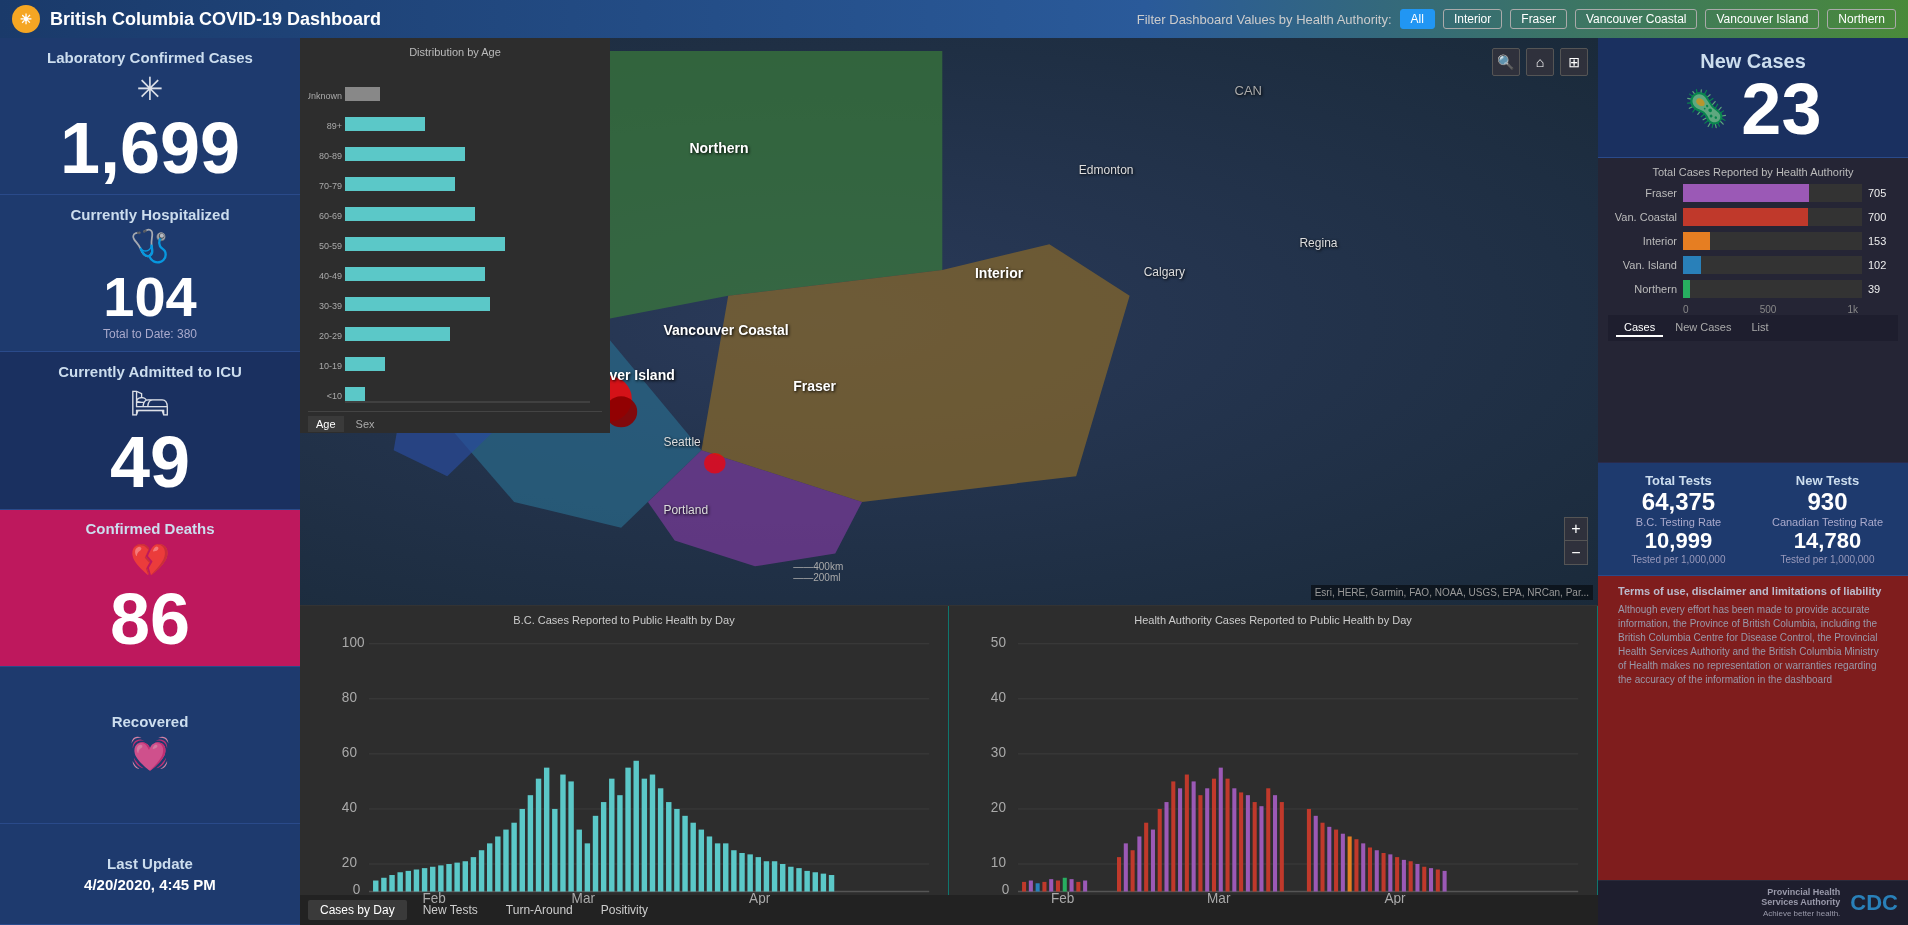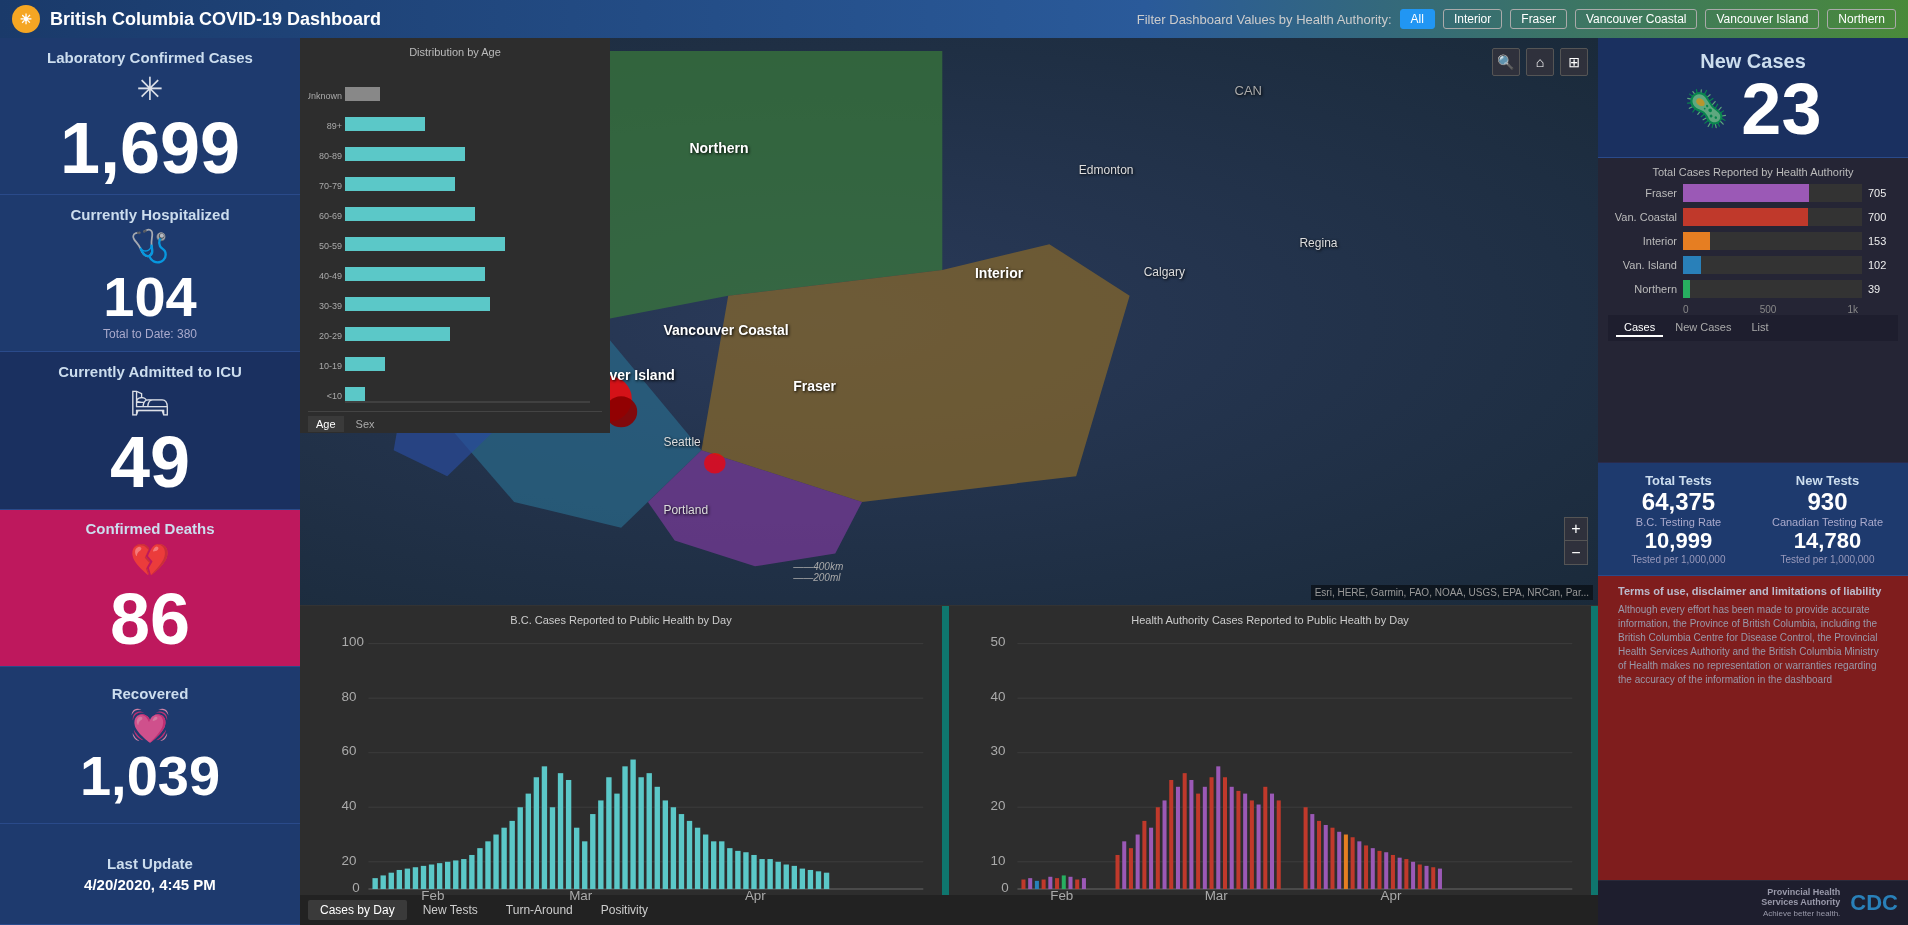--- a/index.html
+++ b/index.html
@@ -72,21 +72,21 @@
 
     .map-controls { position: absolute; top: 10px; right: 10px; display: flex; gap: 6px; }
     .map-ctrl-btn { background: rgba(50,50,60,0.85); border: 1px solid #555; color: white; width: 28px; height: 28px; display: flex; align-items: center; justify-content: center; cursor: pointer; font-size: 14px; border-radius: 2px; }
     .map-zoom { position: absolute; bottom: 40px; right: 10px; display: flex; flex-direction: column; }
     .map-zoom-btn { background: rgba(50,50,60,0.9); border: 1px solid #555; color: white; width: 24px; height: 24px; display: flex; align-items: center; justify-content: center; cursor: pointer; font-size: 16px; }
     .map-attribution { position: absolute; bottom: 5px; right: 5px; font-size: 10px; color: #999; background: rgba(0,0,0,0.5); padding: 2px 4px; }
     .map-scale { position: absolute; bottom: 20px; left: 40%; font-size: 10px; color: #aaa; }
 
     
     .bottom-charts { height: 290px; display: flex; border-top: 1px solid #333; }
-    .chart-container { flex: 1; background: #2d2d2d; padding: 8px 12px 0 12px; display: flex; flex-direction: column; border-right: 7px solid #0f766e; }
+    .chart-container { flex: 1; background: #2d2d2d; padding: 8px 12px 0 12px; display: flex; flex-direction: column; border-right: 1px solid #0f766e; }
     .chart-title { font-size: 11px; color: #ccc; text-align: center; margin-bottom: 4px; }
     .chart-area { flex: 1; position: relative; }
     .chart-tabs { height: 30px; display: flex; align-items: center; background: #222; padding: 0 8px; gap: 4px; }
     .chart-tab { padding: 3px 12px; font-size: 12px; cursor: pointer; border-radius: 2px; color: #ccc; }
     .chart-tab.active { background: #3a3a3a; color: white; }
 
     
     svg.chart { width: 100%; height: 100%; }
 
     
@@ -169,21 +169,20 @@
 
     <div class="stat-card deaths">
       <div class="stat-label">Confirmed Deaths</div>
       <div class="stat-icon">💔</div>
       <div class="stat-number large">86</div>
     </div>
 
     <div class="stat-card">
       <div class="stat-label">Recovered</div>
       <div class="stat-icon">💓</div>
-      <div class="stat-number medium">1,039</div>
     </div>
 
     <div class="stat-card" style="flex:0.6">
       <div class="stat-label">Last Update</div>
       <div class="last-update-val">4/20/2020, 4:45 PM</div>
     </div>
   </div>
 
   <div class="center-panel">
 
@@ -228,21 +227,21 @@
         </div>
 
         <div class="map-zoom">
           <div class="map-zoom-btn">+</div>
           <div class="map-zoom-btn" style="border-top:none;">−</div>
         </div>
 
         <div class="map-attribution">Esri, HERE, Garmin, FAO, NOAA, USGS, EPA, NRCan, Par...</div>
 
         <div class="map-scale" style="bottom:22px; left:38%;">
-          <span style="font-size:10px; color:#aaa;font-style:italic;">——400km<br>——200ml</span>
+          <span style="font-size:10px; color:#aaa;">——400km<br>——200ml</span>
         </div>
       </div>
     </div>
 
     <div class="bottom-charts">
 
       <div class="chart-container">
         <div class="chart-title">B.C. Cases Reported to Public Health by Day</div>
         <div class="chart-area">
           <svg class="chart" viewBox="0 0 460 200" preserveAspectRatio="none">

